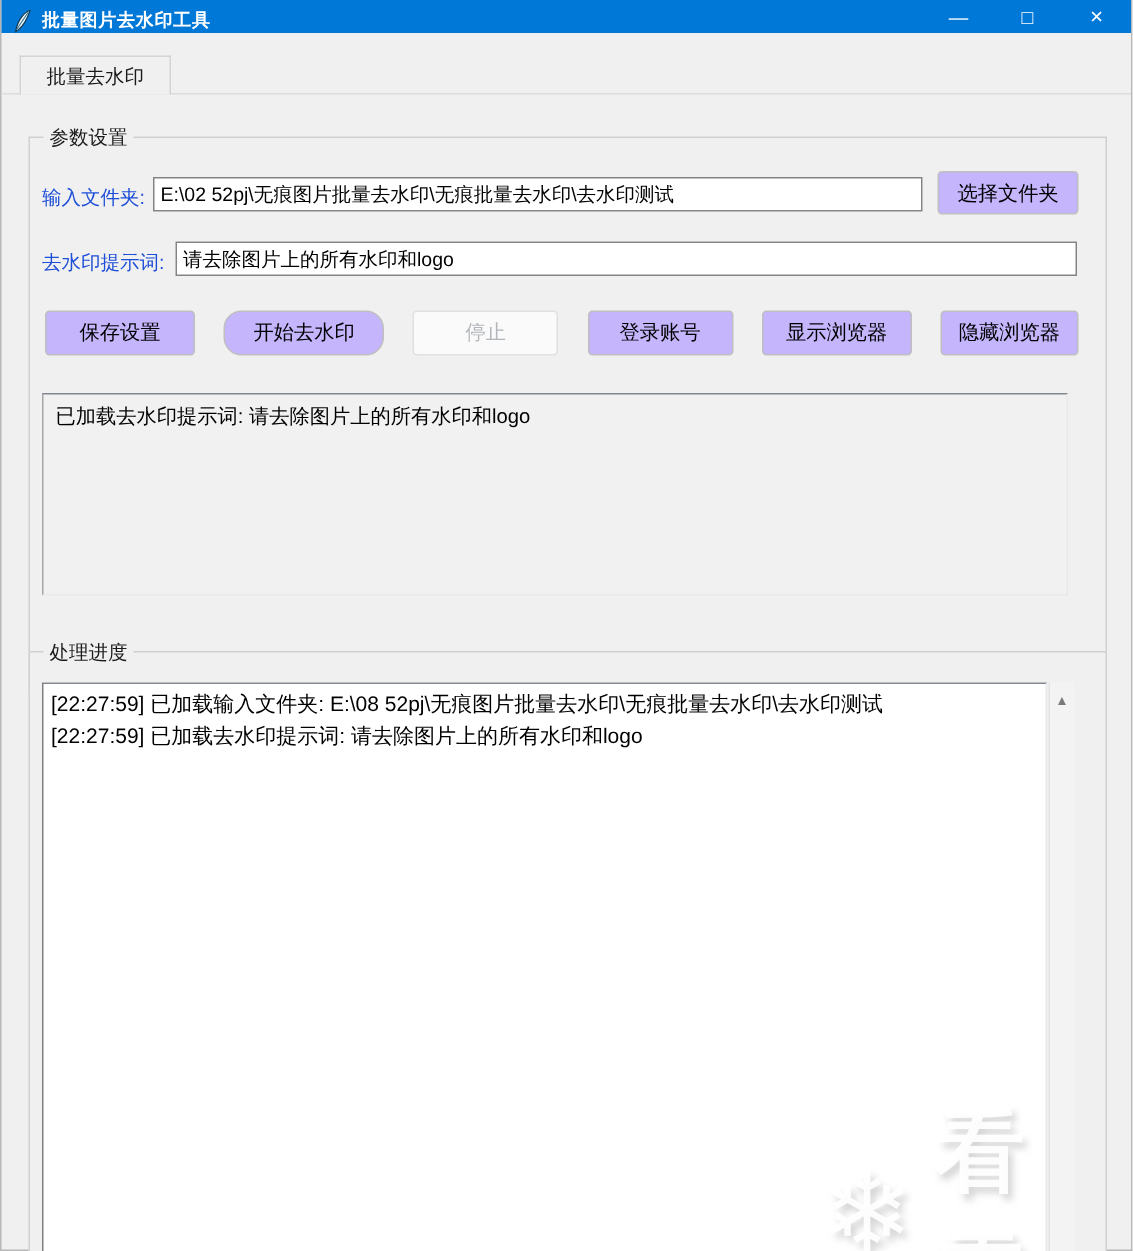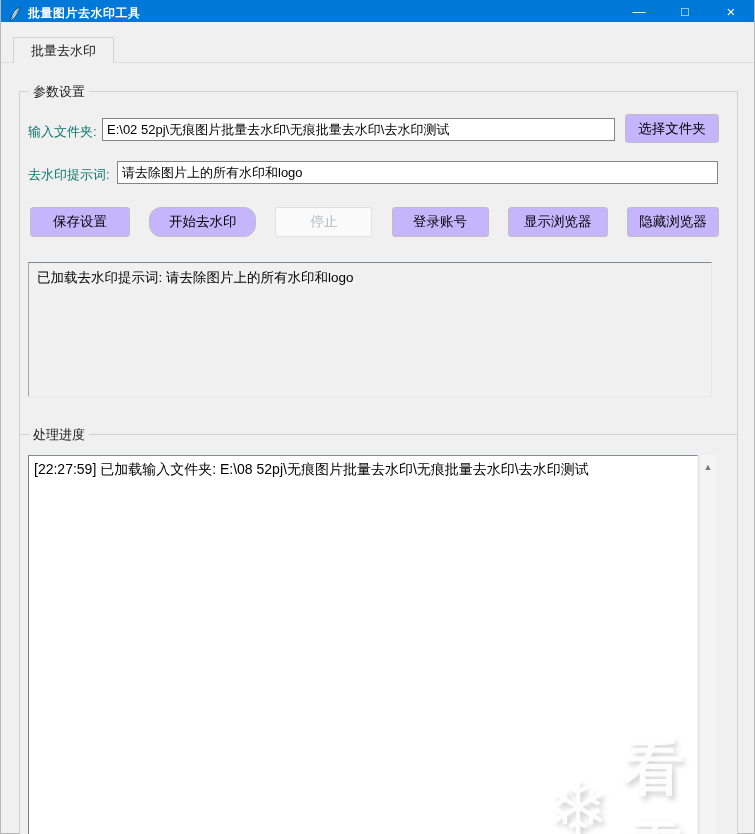--- a/index.html
+++ b/index.html
@@ -38,21 +38,21 @@
 
   
   .groupbox{position:absolute;border:1px solid #d0d0d0;box-sizing:border-box;background:#f0f0f0;}
   .gb1{left:18px;top:91px;width:719px;height:372px;}
   .gb2{left:18px;top:434px;width:719px;height:410px;}
   .gb-label{
     position:absolute;top:-9px;left:9px;background:#f0f0f0;
     padding:0 4px;font-size:13px;color:#1a1a1a;line-height:17px;
   }
 
-  .lbl{position:absolute;font-size:13px;color:#0f766e;}
+  .lbl{position:absolute;font-size:13px;color:#1d4ed8;}
   .lbl1{left:8px;top:31px;}
   .lbl2{left:8px;top:74px;}
 
   .entry{
     position:absolute;box-sizing:border-box;height:23px;
     background:#ffffff;border:1px solid #848484;
     font-family:"Liberation Sans","DejaVu Sans",sans-serif;
     font-size:13px;color:#000;padding:0 4px;outline:none;
   }
   .entry1{left:82px;top:26px;width:513px;}
@@ -158,20 +158,21 @@
     <div class="status-box">
       <div class="status-line">已加载去水印提示词: 请去除图片上的所有水印和logo</div>
     </div>
   </div>
 
   <div class="groupbox gb2">
     <span class="gb-label">处理进度</span>
 
     <div class="log-box">
       <div class="log-line">[22:27:59] 已加载输入文件夹: E:\08 52pj\无痕图片批量去水印\无痕批量去水印\去水印测试</div>
+      <div class="log-line">[22:27:59] 已加载去水印提示词: 请去除图片上的所有水印和logo</div>
     </div>
 
     <div class="scrollbar">
       <span class="scroll-arrow">▲</span>
     </div>
   </div>
 
   <div class="watermark">
     <span class="wm-icon">❄</span>
     <span class="wm-text">看雪</span>

